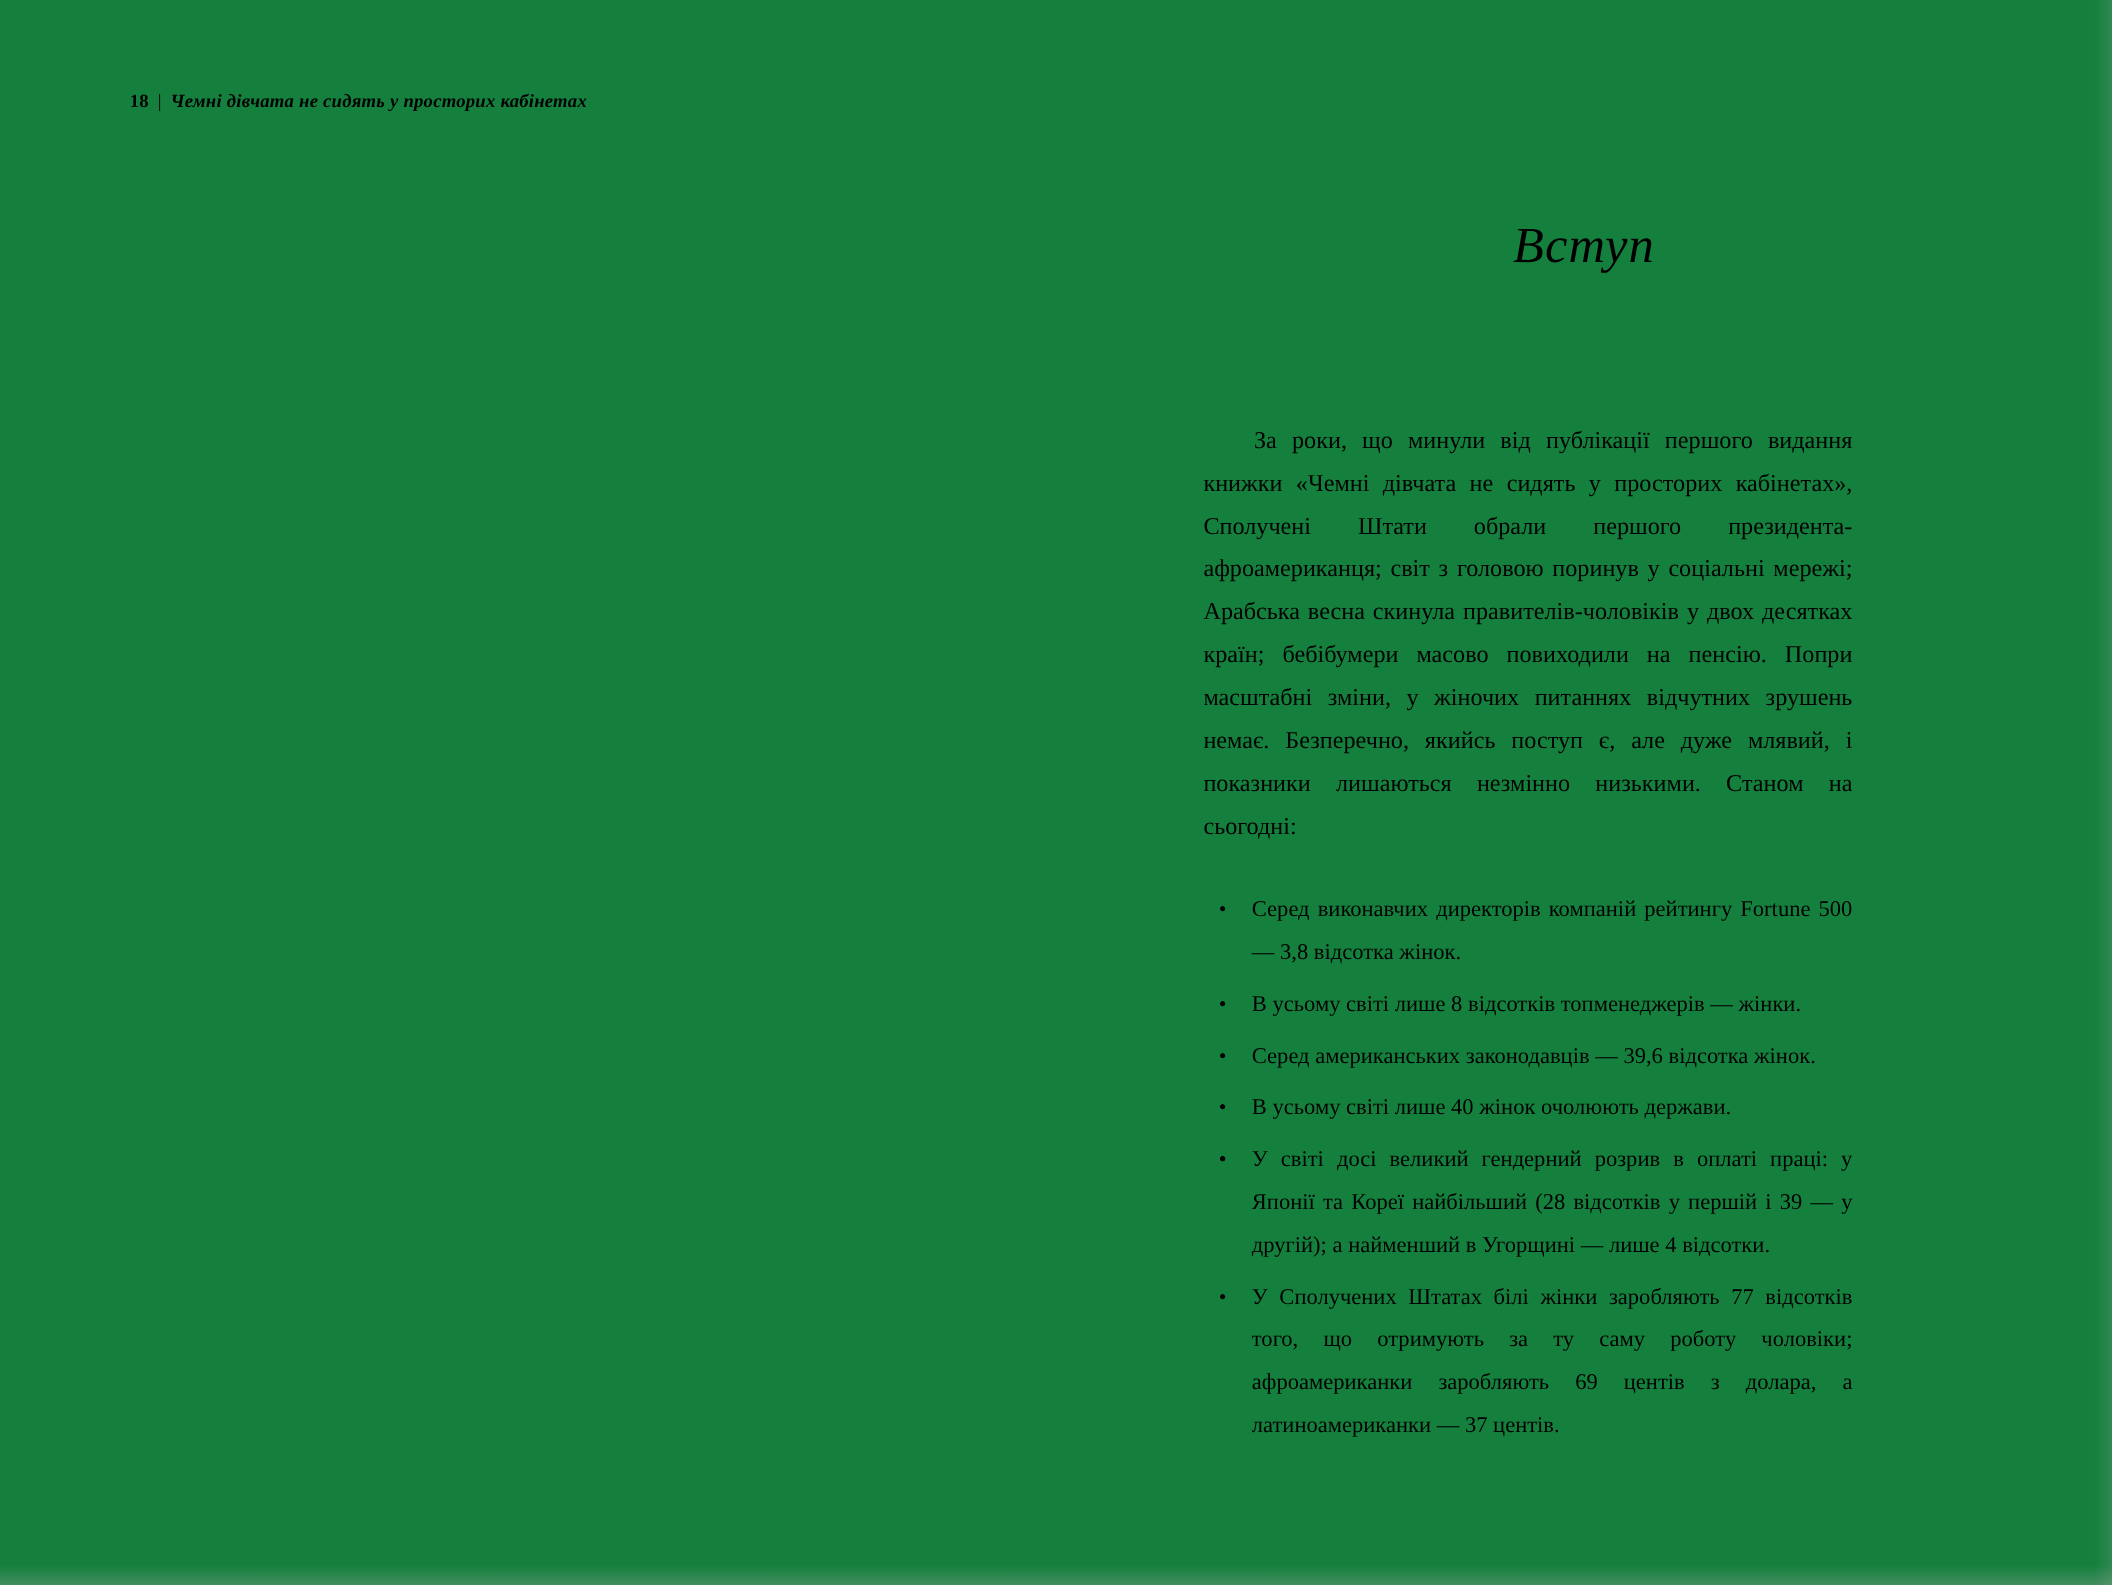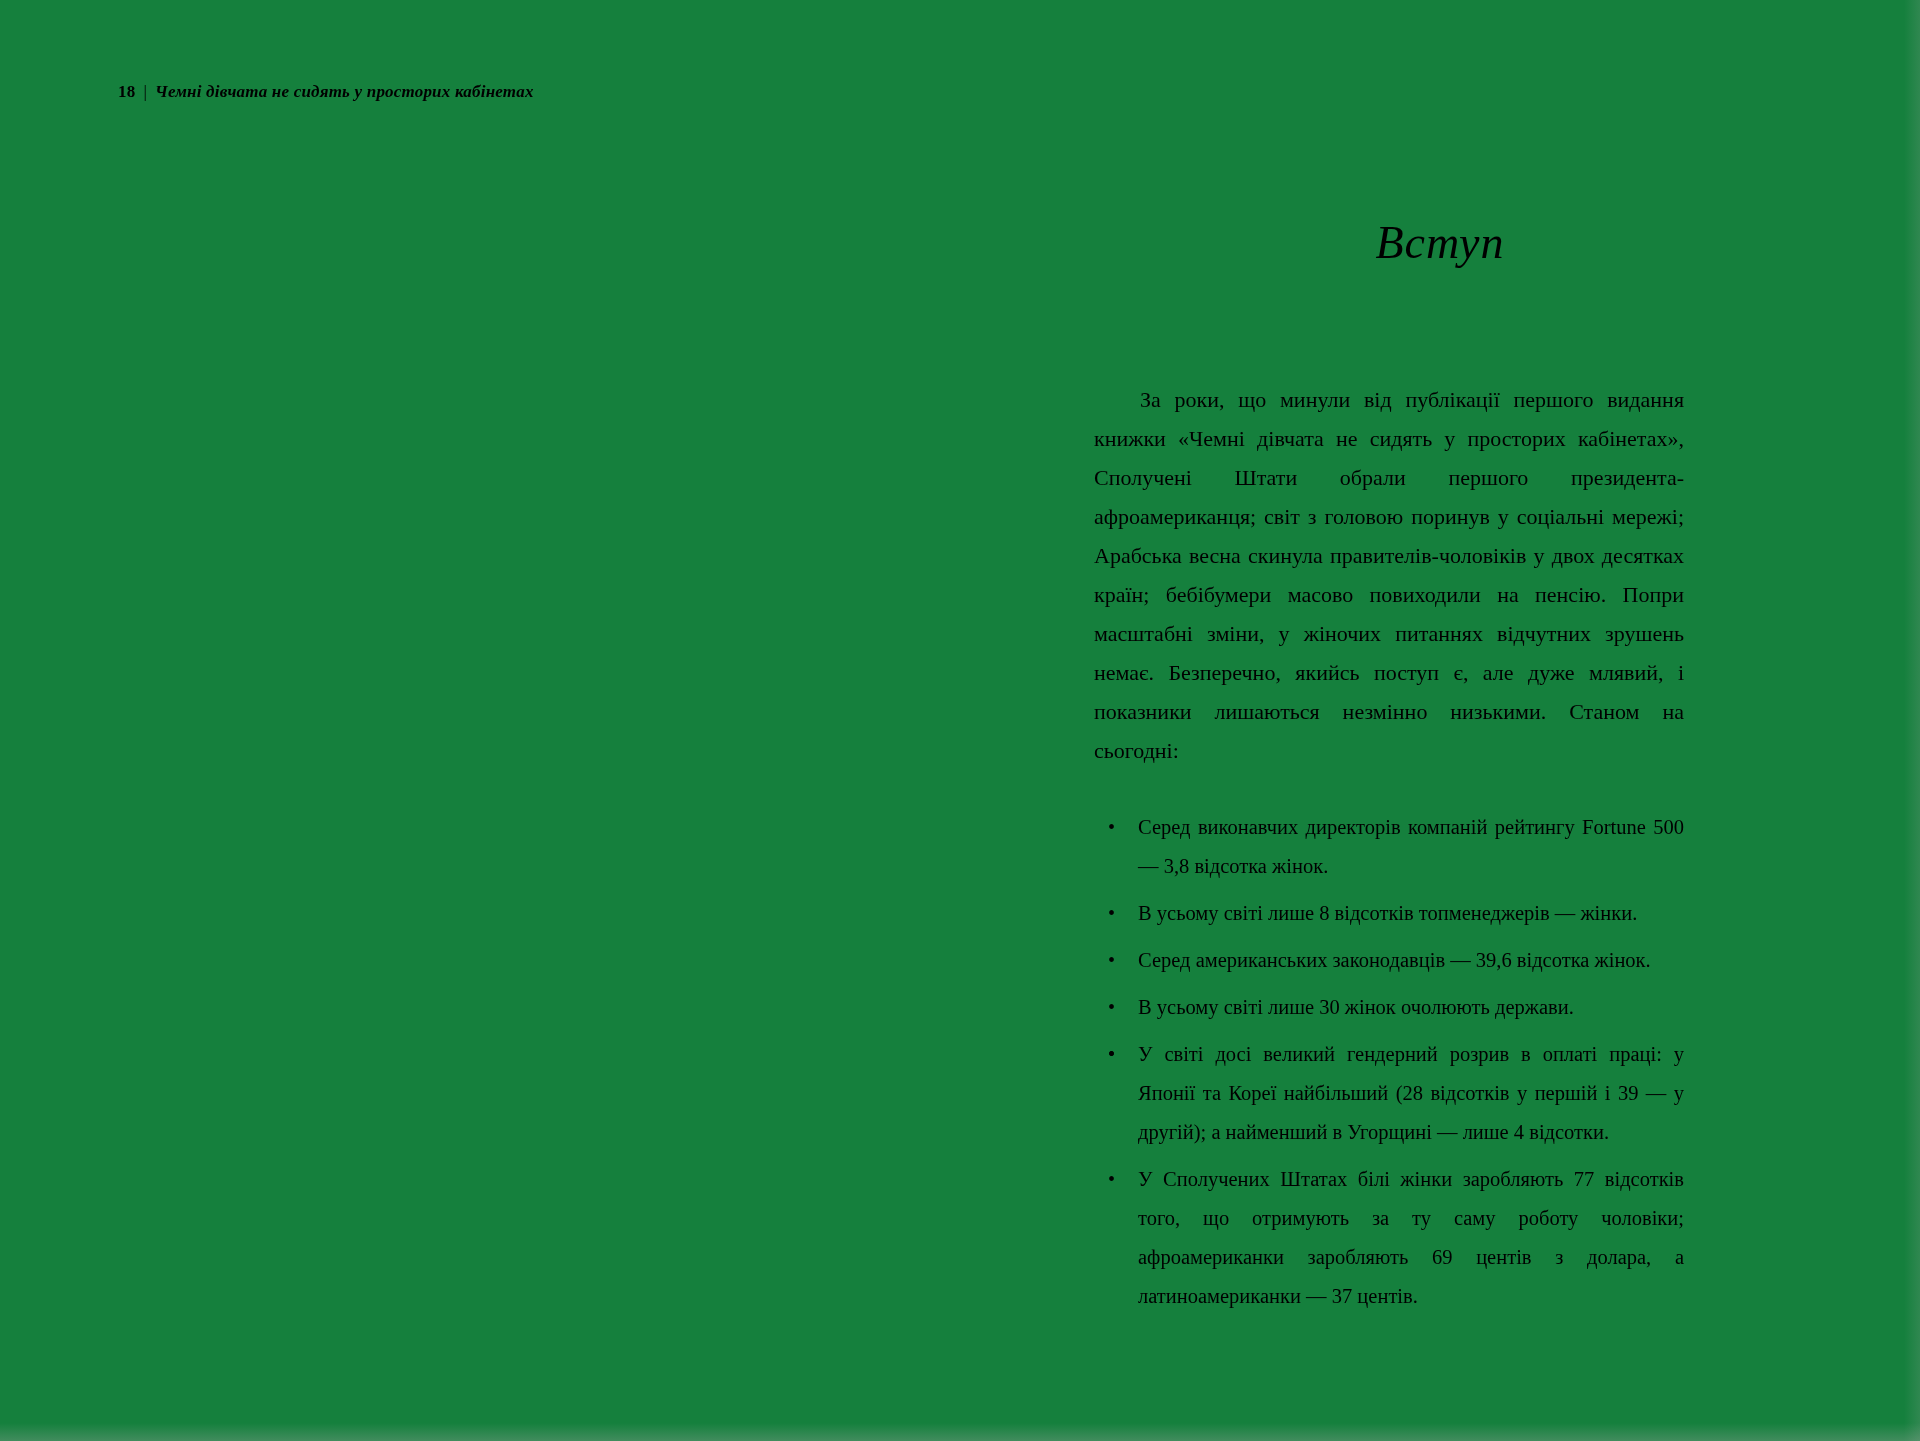--- a/index.html
+++ b/index.html
@@ -119,21 +119,21 @@
   
   .right-page {
     position: absolute;
     left: 960px;
     top: 0;
     width: 960px;
     height: 1441px;
   }
   .chapter-title {
     position: absolute;
-    top: 216px;
+    top: 196px;
     left: 0;
     width: 960px;
     text-align: center;
     font-style: italic;
     font-size: 46px;
     letter-spacing: 1px;
   }
   .body-col {
     position: absolute;
     left: 134px;
@@ -301,21 +301,21 @@
 
   <div class="right-page">
     <div class="chapter-title">Вступ</div>
 
     <div class="body-col">
       <p class="body-para">За роки, що минули від публікації першого видання книжки «Чемні дівчата не сидять у просторих кабінетах», Сполучені Штати обрали першого президента-афроамериканця; світ з головою поринув у соціальні мережі; Арабська весна скинула правителів-чоловіків у двох десятках країн; бебібумери масово повиходили на пенсію. Попри масштабні зміни, у жіночих питаннях відчутних зрушень немає. Безперечно, якийсь поступ є, але дуже млявий, і показники лишаються незмінно низькими. Станом на сьогодні:</p>
       <ul class="bullets" id="bullet-list">
           <li><span class="dot">•</span><span>Серед виконавчих директорів компаній рейтингу Fortune 500 — 3,8 відсотка жінок.</span></li>
           <li><span class="dot">•</span><span>В усьому світі лише 8 відсотків топменеджерів — жінки.</span></li>
           <li><span class="dot">•</span><span>Серед американських законодавців — 39,6 відсотка жінок.</span></li>
-          <li><span class="dot">•</span><span>В усьому світі лише 30 жінок очолюють держави.</span></li>
+          <li><span class="dot">•</span><span>В усьому світі лише 40 жінок очолюють держави.</span></li>
           <li><span class="dot">•</span></li>
           <li><span class="dot">•</span><span>У світі досі великий гендерний розрив в оплаті праці: у Японії та Кореї найбільший (28 відсотків у першій і 39 — у другій); а найменший в Угорщині — лише 4 відсотки.</span></li>
           <li><span class="dot">•</span><span>У Сполучених Штатах білі жінки заробляють 77 відсотків того, що отримують за ту саму роботу чоловіки; афроамериканки заробляють 69 центів з долара, а латиноамериканки — 37 центів.</span></li>
         </ul>
     </div>
   </div>
 
   <div class="page-shadow-right"></div>
   <div class="page-shadow-bottom"></div>
 </div>

